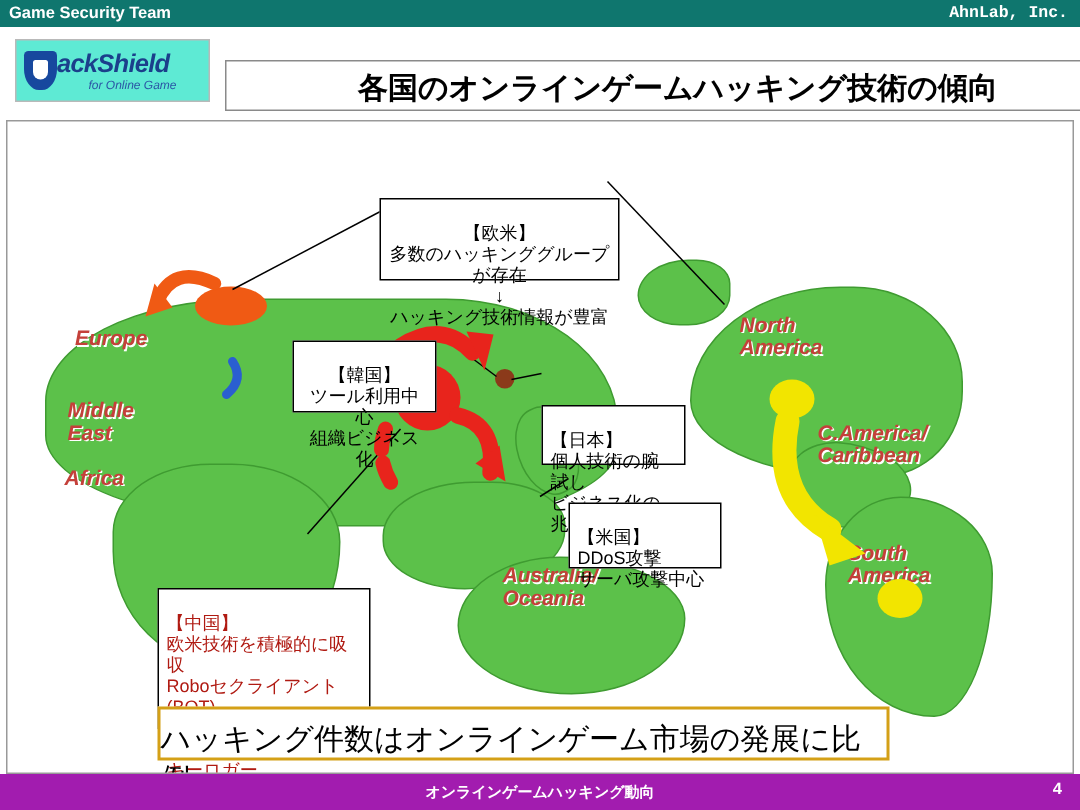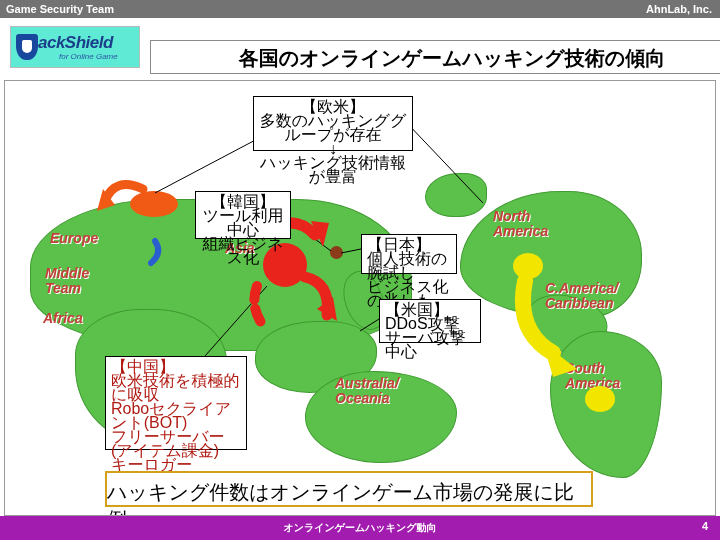--- a/index.html
+++ b/index.html
@@ -20,33 +20,33 @@
     background: #ffffff;
     box-sizing: border-box;
   }
 
   
   .topbar {
     position: absolute;
     left: 0; top: 0;
     width: 720px;
     height: 18px;
-    background: #737373;
+    background: #0f766e;
     color: #ffffff;
     font-size: 11px;
     font-weight: bold;
     line-height: 18px;
   }
   .topbar .left {
     position: absolute;
     left: 6px; top: 0;
   }
   .topbar .right {
     position: absolute;
-    right: 8px; top: 0;
+    right: 8px; top: 0; font-family: Liberation Mono, monospace;
   }
 
   
   .header {
     position: absolute;
     left: 0; top: 18px;
     width: 720px;
     height: 58px;
   }
   .logo {
@@ -214,26 +214,27 @@
     width: 710px;
     height: 400px;
     pointer-events: none;
   }
 
   
   .callout {
     position: absolute;
     background: #ffffff;
     border: 1px solid #000000;
-    font-size: 16px;
+    font-size: 12px;
     line-height: 14px;
     color: #000000;
-    padding: 3px 5px;
+    padding: 15px 5px;
     box-sizing: border-box;
     white-space: pre-line;
+    margin-top: 36px;
   }
   .callout.red {
     color: #b01a12;
   }
   .c-euro   { left: 248px; top: 15px;  width: 160px; height: 55px; text-align: center; }
   .c-korea  { left: 190px; top: 110px; width: 96px;  height: 48px; text-align: center; }
   .c-japan  { left: 356px; top: 153px; width: 96px;  height: 40px; }
   .c-usa    { left: 374px; top: 218px; width: 102px; height: 44px; }
   .c-china  { left: 100px; top: 275px; width: 142px; height: 94px; }
 
@@ -307,23 +308,23 @@
       <div class="landmass l-greenland"></div>
       <div class="landmass l-namerica"></div>
       <div class="landmass l-camerica"></div>
       <div class="landmass l-samerica"></div>
       <div class="landmass l-eurasia"></div>
       <div class="landmass l-africa"></div>
       <div class="landmass l-seasia"></div>
       <div class="landmass l-oceania"></div>
       <div class="landmass l-japan"></div>
 
-      <div class="region-label" style="left:45px; top:150px;">Europe</div>
+      <div class="region-label" style="left:45px; top:137px;">Europe</div>
       <div class="region-label" style="left:40px; top:185px;">Middle
-Team</div>
+East</div>
       <div class="region-label" style="left:38px; top:230px;">Africa</div>
       <div class="region-label" style="left:220px; top:160px;">Asia</div>
       <div class="region-label" style="left:330px; top:295px;">Australia/
 Oceania</div>
       <div class="region-label" style="left:488px; top:128px;">North
 America</div>
       <div class="region-label" style="left:540px; top:200px;">C.America/
 Caribbean</div>
       <div class="region-label" style="left:560px; top:280px;">South
 America</div>

